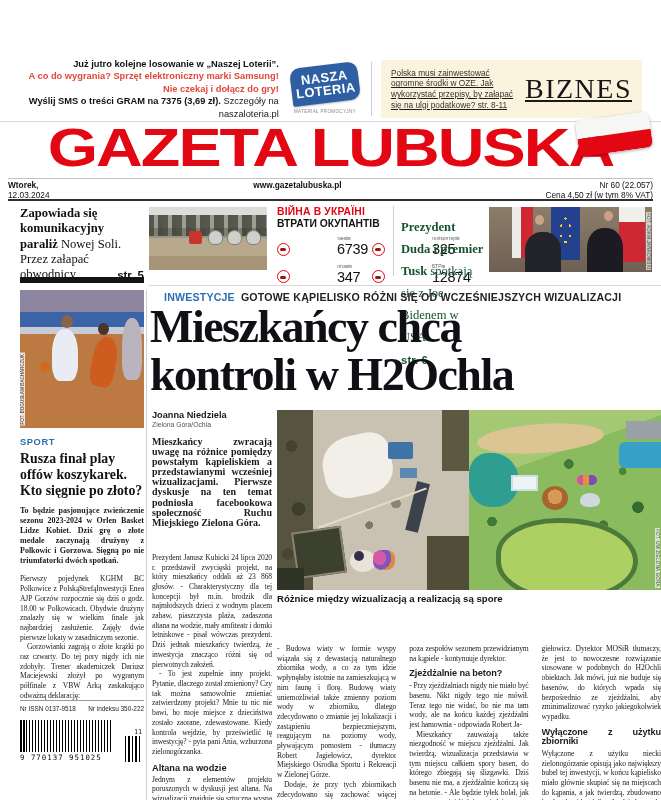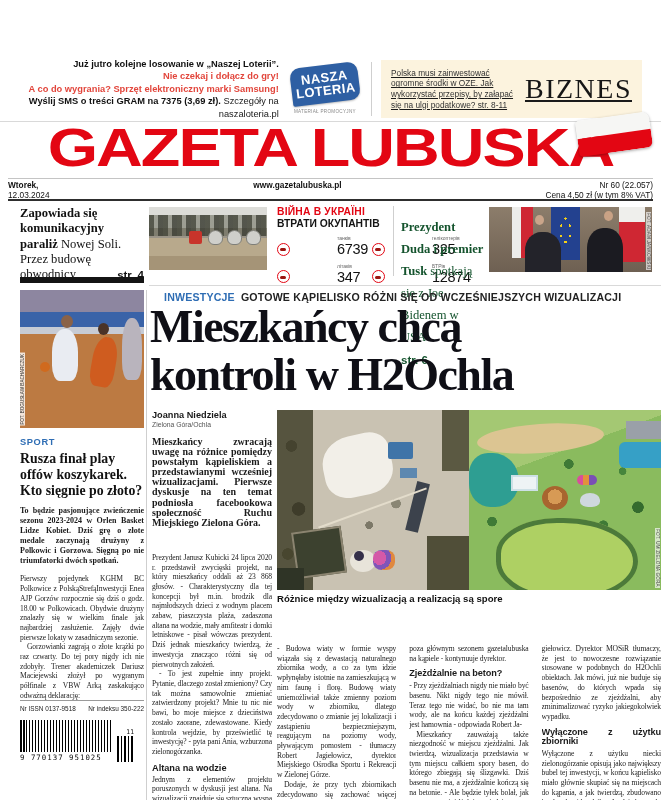--- a/index.html
+++ b/index.html
@@ -129,21 +129,21 @@
   #issnblock { top:700px; left:20px; width:124px; height:96px; background:#fff; z-index:2; }
   #issnblock .rule { border-top:1px solid #9a9a9a; margin-bottom:4px; }
   .issn-row { display:flex; justify-content:space-between; font-size:6.4px; color:#222; }
   .bc-row { margin-top:8px; display:flex; align-items:flex-end; gap:5px; }
   .bc-main { width:92px; }
   .bc-bars { height:32px;
     background:repeating-linear-gradient(90deg,#000 0 1.5px,#fff 1.5px 3px),
                repeating-linear-gradient(90deg,#000 0 1px,rgba(255,255,255,0) 1px 5.5px);
     background-color:#fff; }
   .bc-num { font-family:"DejaVu Sans Mono", monospace; font-size:7.4px; letter-spacing:1px; margin-top:1px; color:#111; }
-  .bc-addon { width:17px; text-align:right; }
+  .bc-addon { width:17px; text-align:right;margin-left:8px; }
   .bc-addon .n { font-family:"DejaVu Sans Mono", monospace; font-size:6.4px; }
   .bc-addon .bars { height:26px; background:repeating-linear-gradient(90deg,#000 0 1.5px,#fff 1.5px 3.5px); }
 
   #vrule-main { top:290px; left:146px; width:1px; height:510px; background:#cfcfcf; }
 
   
   #kicker { top:291px; left:164px; width:505px; display:flex; gap:6px; font-size:10.6px; letter-spacing:.2px; white-space:nowrap; }
   #kicker .lab { color:#2e6db4; font-weight:700; }
   #kicker .txt { color:#222; font-weight:600; }
   #headline { top:303px; left:150px; width:508px; font-family:"Liberation Serif", serif;
@@ -206,22 +206,22 @@
   .c3 { width:119.3px; overflow:hidden; }
 </style>
 </head>
 <body>
 
 <div id="page">
 
   <div id="promo" class="abs">
     <div class="promo-left">
       <div class="promo-b">Już jutro kolejne losowanie w „Naszej Loterii”.</div>
+      <div class="promo-red">A co do wygrania? Sprzęt elektroniczny marki Samsung!</div>
       <div class="promo-red">Nie czekaj i dołącz do gry!</div>
-      <div class="promo-red">A co do wygrania? Sprzęt elektroniczny marki Samsung!</div>
       <div><span class="promo-b">Wyślij SMS o treści GRAM na 7375 (3,69 zł).</span><span> Szczegóły na naszaloteria.pl</span></div>
     </div>
     <div class="promo-logo">
       <div class="bubble">
         <span>NASZA</span>
         <span>LOTERIA</span>
       </div>
       <div class="bubble-caption">MATERIAŁ PROMOCYJNY</div>
     </div>
     <div class="promo-div"></div>
@@ -248,22 +248,22 @@
     </div>
     <div class="b">www.gazetalubuska.pl</div>
     <div class="r">
       <div>Nr 60 (22.057)</div>
       <div>Cena 4,50 zł (w tym 8% VAT)</div>
     </div>
   </div>
   <div id="ruledark" class="abs"></div>
 
   <div id="teaser-left" class="abs">
-    <span style="font-weight:700">Zapowiada się komunikacyjny paraliż</span><span> Nowej Soli. Przez budowę obwodnicy</span>
-    <span class="pgref">str. 4</span>
+    <span style="font-weight:700">Zapowiada się komunikacyjny paraliż</span><span> Nowej Soli. Przez załapać obwodnicy</span>
+    <span class="pgref">str. 5</span>
   </div>
   <div id="blackbar" class="abs"></div>
 
   <div id="photo-truck" class="photo">
     <div class="treeline"></div>
     <div class="cab"></div>
     <div class="hop" style="left:50%"></div>
     <div class="hop" style="left:66%"></div>
     <div class="hop" style="left:82%"></div>
   </div>
@@ -418,21 +418,21 @@
   </div>
 
   <div id="caption" class="abs">Różnice między wizualizacją a realizacją są spore</div>
 
   <div id="cols3" class="abs">
     <div class="c3 bodycopy">
       <p>- Budowa wiaty w formie wyspy wiązała się z dewastacją naturalnego zbiornika wody, a co za tym idzie wpłynęłaby istotnie na zamieszkującą w nim faunę i florę. Budowę wiaty uniemożliwiał także zmienny poziom wody w zbiorniku, dlatego zdecydowano o zmianie jej lokalizacji i zastąpieniu bezpieczniejszym, reagującym na poziomy wody, pływającym pomostem - tłumaczy Robert Jagiełowicz, dyrektor Miejskiego Ośrodka Sportu i Rekreacji w Zielonej Górze.</p>
       <p>Dodaje, że przy tych zbiornikach zdecydowano się zachować więcej natury, aby można było nad nimi spokojnie posiedzieć czy w ciszy poczytać, o co też część mieszkańców prosiła. - Tam będzie można też spacerować,</p>
     </div>
     <div class="c3 bodycopy">
-      <p>poza głównym sezonem gazetalubuska na kąpiele - kontynuuje dyrektor.</p>
+      <p>poza zespołów sezonem przewidzianym na kąpiele - kontynuuje dyrektor.</p>
       <div class="subhead">Zjeżdżalnie na beton?</div>
       <p>- Przy zjeżdżalniach nigdy nie miało być basenu. Nikt nigdy tego nie mówił. Teraz tego nie widać, bo nie ma tam wody, ale na końcu każdej zjeżdżalni jest hamownia - odpowiada Robert Ja-</p>
       <p>Mieszkańcy zauważają także niezgodność w miejscu zjeżdżalni. Jak twierdzą, wizualizacja przedstawia w tym miejscu całkiem spory basen, do którego zbiegają się ślizgawki. Dziś basenu nie ma, a zjeżdżalnie kończą się na betonie. - Ale będzie tyłek bolał, jak prosto ze zjeżdżalni wyjedziemy na beton czy jakiś tam żwir - komentuje w facebookowej dyskusji pani Klaudia.</p>
     </div>
     <div class="c3 bodycopy">
       <p>giełowicz. Dyrektor MOSiR tłumaczy, że jest to nowoczesne rozwiązanie stosowane w podobnych do H2Ochli obiektach. Jak mówi, już nie buduje się basenów, do których wpada się bezpośrednio ze zjeżdżalni, aby zminimalizować ryzyko jakiegokolwiek wypadku.</p>
       <div class="subhead">Wyłączone z użytku zbiorniki</div>
       <p>Wyłączone z użytku niecki zielonogórzanie opisują jako największy bubel tej inwestycji, w końcu kąpielisko miało głównie skupiać się na miejscach do kąpania, a jak twierdzą, zbudowano bardzo drogi brodzik. - A gdzie basen do pływania? Zjeżdżalnie powinny być do wody! Jestem rozczarowana - komentuje pani Magda.</p>
 
     </div>

